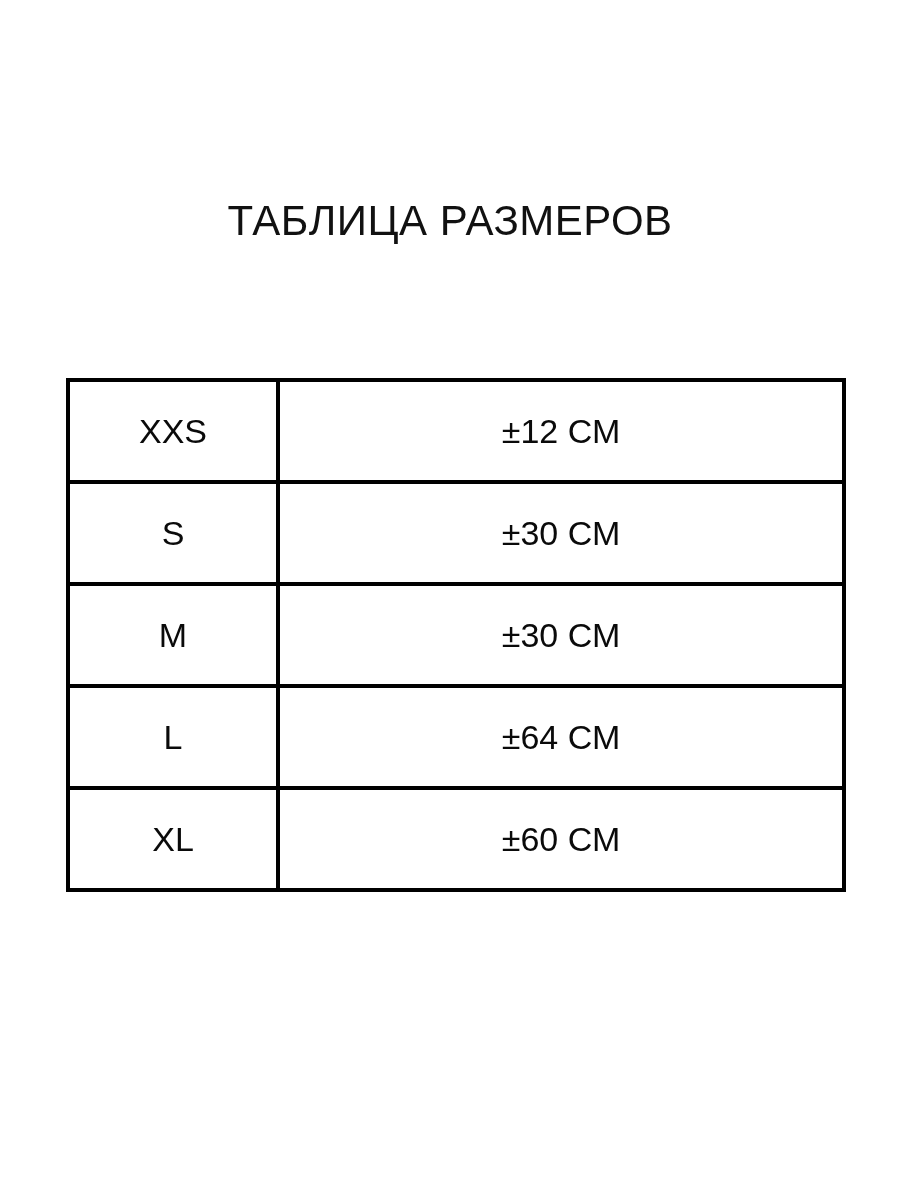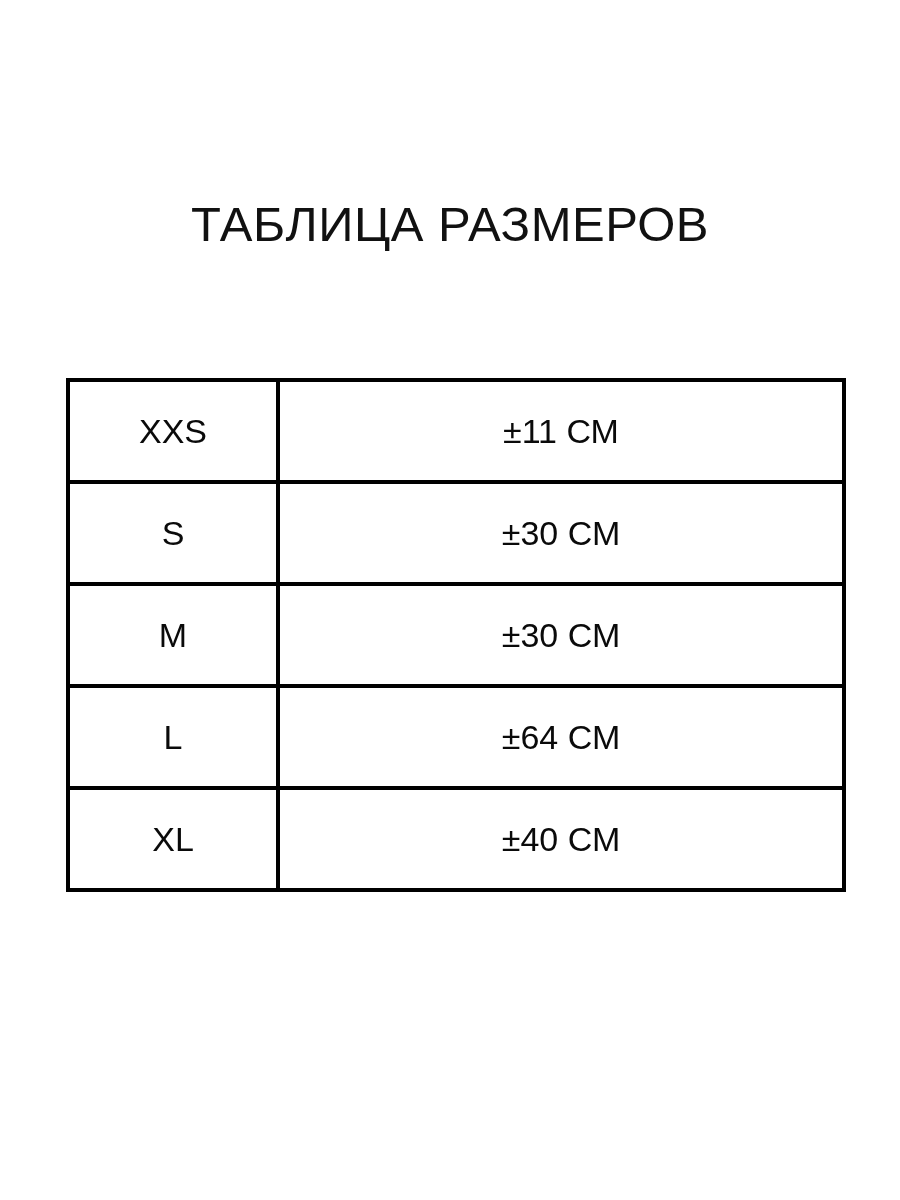--- a/index.html
+++ b/index.html
@@ -20,21 +20,21 @@
     height: 1200px;
     position: relative;
     box-sizing: border-box;
   }
   .title {
     position: absolute;
     top: 198px;
     left: 0;
     width: 900px;
     text-align: center;
-    font-size: 49px;
+    font-size: 42px;
     letter-spacing: 0.5px;
     font-weight: 400;
     color: #111111;
     line-height: 1.1;
   }
   .size-table {
     position: absolute;
     top: 378px;
     left: 66px;
     width: 768px;
@@ -62,34 +62,34 @@
 <body>
 
 <div class="page">
 
   <div class="title">ТАБЛИЦА РАЗМЕРОВ</div>
 
   <table class="size-table">
     <tbody>
       <tr>
         <td class="size-col">XXS</td>
-        <td class="value-col">±11 СМ</td>
+        <td class="value-col">±12 СМ</td>
       </tr>
       <tr>
         <td class="size-col">S</td>
         <td class="value-col">±30 СМ</td>
       </tr>
       <tr>
         <td class="size-col">M</td>
         <td class="value-col">±30 СМ</td>
       </tr>
       <tr>
         <td class="size-col">L</td>
         <td class="value-col">±64 СМ</td>
       </tr>
       <tr>
         <td class="size-col">XL</td>
-        <td class="value-col">±40 СМ</td>
+        <td class="value-col">±60 СМ</td>
       </tr>
     </tbody>
   </table>
 
 </div>
 
 </body></html>

